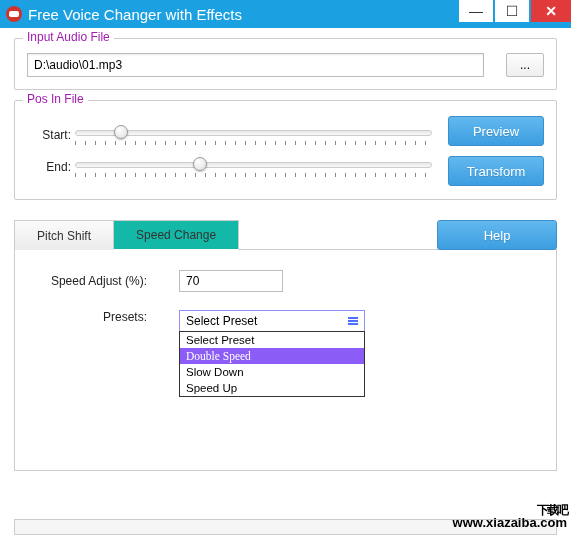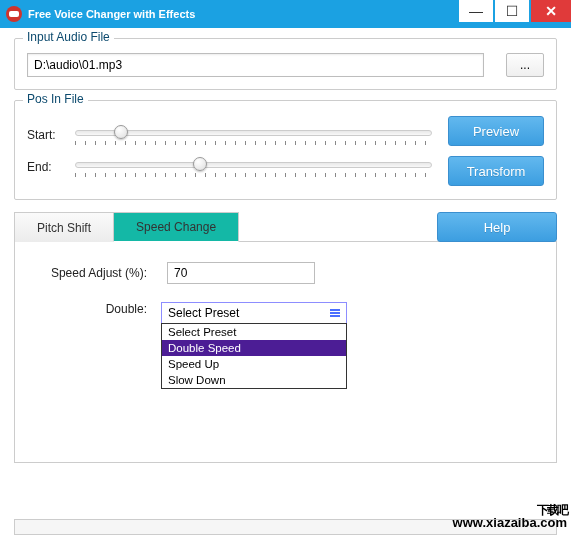--- a/index.html
+++ b/index.html
@@ -1,69 +1,69 @@
 <!DOCTYPE html>
 <html><head>
 <meta charset="utf-8">
 <style>
 * { box-sizing: border-box; margin: 0; padding: 0; font-family: "Segoe UI", Tahoma, sans-serif; font-size: 12px; }
 body { background: #fff; width: 571px; height: 547px; overflow: hidden; position: relative; }
 
 .titlebar { background: #1ba1e2; height: 28px; display: flex; align-items: center; padding-left: 6px; color: #fff; }
 .titlebar .app-icon { width: 16px; height: 16px; background: #d0342c; border-radius: 50%; margin-right: 6px; position: relative; }
 .titlebar .app-icon::after { content: ""; position: absolute; width: 10px; height: 6px; background: #fff; top: 5px; left: 3px; border-radius: 2px; }
-.titlebar .title { font-size: 11px; flex: 1; font-weight: bold; }
+.titlebar .title { font-size: 15px; flex: 1; }
 .titlebar .win-btns { display: flex; height: 100%; }
 .titlebar .win-btn { width: 34px; height: 22px; display: flex; align-items: center; justify-content: center; background: #fff; color: #333; margin-left: 2px; font-size: 14px; }
 .titlebar .win-btn.close { background: #e03a3a; color: #fff; width: 40px; font-weight: bold; }
 .titlebar .win-btn.max { color: #333; }
 .titlebar .win-btn.min { color: #333; }
 
 .content { padding: 10px 14px; }
 
 .groupbox { border: 1px solid #ccc; border-radius: 2px; padding: 14px 12px 12px 12px; margin-bottom: 10px; position: relative; }
-.groupbox .legend { position: absolute; top: -9px; left: 8px; background: #fff; padding: 0 4px; font-size: 12px; color: #0c4a6e; }
+.groupbox .legend { position: absolute; top: -9px; left: 8px; background: #fff; padding: 0 4px; font-size: 12px; color: #a21caf; }
 
 .file-row { display: flex; gap: 22px; }
 .file-input { flex: 1; height: 24px; border: 1px solid #bdbdbd; padding: 0 6px; background: #fff; box-shadow: inset 0 1px 2px rgba(0,0,0,0.08); }
 .browse-btn { width: 38px; height: 24px; border: 1px solid #bdbdbd; background: linear-gradient(#fdfdfd,#efefef); border-radius: 2px; cursor: pointer; }
 
 .pos-row { display: flex; align-items: center; margin: 8px 0; }
-.pos-label { width: 44px; color: #222; }
+.pos-label { width: 44px; color: #222; text-align: right; }
 .slider-wrap { flex: 1; position: relative; height: 24px; margin: 0 16px 0 4px; }
 .slider-track { position: absolute; top: 7px; left: 0; right: 0; height: 6px; background: linear-gradient(#e8e8e8,#f8f8f8); border: 1px solid #ccc; border-radius: 3px; }
 .slider-thumb { position: absolute; top: 2px; width: 14px; height: 14px; background: radial-gradient(circle at 35% 30%, #fff, #ddd); border: 1px solid #999; border-radius: 50%; box-shadow: 0 1px 2px rgba(0,0,0,0.25); }
 .slider-ticks { position: absolute; top: 18px; left: 0; right: 0; height: 4px; background-image: repeating-linear-gradient(to right, #888 0 1px, transparent 1px 10px); }
 
 .blue-btn { width: 96px; height: 30px; background: linear-gradient(#62b8ee, #3c9ee0); border: 1px solid #3a8fcf; color: #fff; border-radius: 3px; cursor: pointer; font-size: 13px; text-shadow: 0 1px 0 rgba(0,0,0,0.15); }
 
 .pos-group .rows { flex: 1; }
 .pos-group .pos-inner { display: flex; }
 .pos-group .btn-col { display: flex; flex-direction: column; gap: 10px; justify-content: center; }
 
-.tabs-row { display: flex; gap: 8px; align-items: flex-start; margin-top: 12px; }
+.tabs-row { display: flex; gap: 8px; align-items: flex-start; margin-top: 20px; }
 .tabs { flex: 1; display: flex; }
 .tab { height: 30px; padding: 0 22px; display: flex; align-items: center; border: 1px solid #ccc; background: linear-gradient(#fafafa,#ececec); border-bottom: none; cursor: pointer; color: #333; margin-right: -1px; }
 .tab.active { background: #14b8a6; border-bottom: 1px solid #fff; position: relative; z-index: 2; }
 .help-col { width: 120px; }
 
 .tab-body { border: 1px solid #ccc; margin-top: -1px; background: #fff; height: 222px; padding: 20px 18px; }
 
-.form-row { display: flex; align-items: center; margin-bottom: 18px; }
+.form-row { display: flex; align-items: center; margin-bottom: 18px; gap: 18px; }
 .form-label { width: 128px; text-align: right; padding-right: 14px; color: #222; }
-.text-input { width: 148px; height: 22px; border: 1px solid #bdbdbd; padding: 0 6px; margin-left: 6px; }
+.text-input { width: 104px; height: 22px; border: 1px solid #bdbdbd; padding: 0 6px; }
 
 .preset-block { position: relative; }
 .combo { width: 186px; height: 22px; border: 1px solid #8d8dff; display: flex; align-items: center; padding: 0 6px; background: #fff; position: relative; cursor: pointer; }
 .combo .combo-icon { position: absolute; right: 6px; top: 6px; width: 10px; height: 8px; }
 .combo .combo-icon::before { content: ""; display: block; width: 10px; height: 2px; background: #4b6fff; box-shadow: 0 3px 0 #4b6fff, 0 6px 0 #4b6fff; }
 
 .dropdown { position: absolute; top: 21px; left: 0; width: 186px; border: 1px solid #333; background: #fff; z-index: 5; }
 .dropdown .opt { height: 16px; line-height: 16px; padding: 0 6px; cursor: pointer; font-size: 11.5px; }
-.dropdown .opt.sel { background: #4c1d95; color: #fff; }
+.dropdown .opt.sel { background: #8b5cf6; color: #fff; font-family: Liberation Serif, serif; }
 
 .status-area { position: absolute; bottom: 12px; left: 14px; right: 14px; }
 .progress { height: 16px; border: 1px solid #ccc; background: #f6f6f6; }
 
 .watermark { position: absolute; right: 4px; bottom: 18px; font-size: 30px; font-weight: 900; color: #000; letter-spacing: -2px; pointer-events: none; line-height: 0.9; text-align: right; }
 .watermark .small { font-size: 13px; letter-spacing: 0; display:block; font-weight: bold; }
 </style>
 </head>
 <body>
 
@@ -124,31 +124,31 @@
       <button class="blue-btn" style="width:100%;height:30px">Help</button>
     </div>
   </div>
 
   <div class="tab-body">
     <div class="form-row">
       <div class="form-label">Speed Adjust (%):</div>
       <input class="text-input" value="70" style="">
     </div>
     <div class="form-row" style="align-items:flex-start">
-      <div class="form-label">Double:</div>
+      <div class="form-label">Presets:</div>
       <div class="preset-block">
         <div class="combo">
           <span>Select Preset</span>
           <span class="combo-icon"></span>
         </div>
         <div class="dropdown">
           <div class="opt">Select Preset</div>
           <div class="opt sel">Double Speed</div>
+          <div class="opt">Slow Down</div>
           <div class="opt">Speed Up</div>
-          <div class="opt">Slow Down</div>
         </div>
       </div>
     </div>
   </div>
 
 </div>
 
 <div class="status-area">
   <div class="progress"></div>
 </div>

